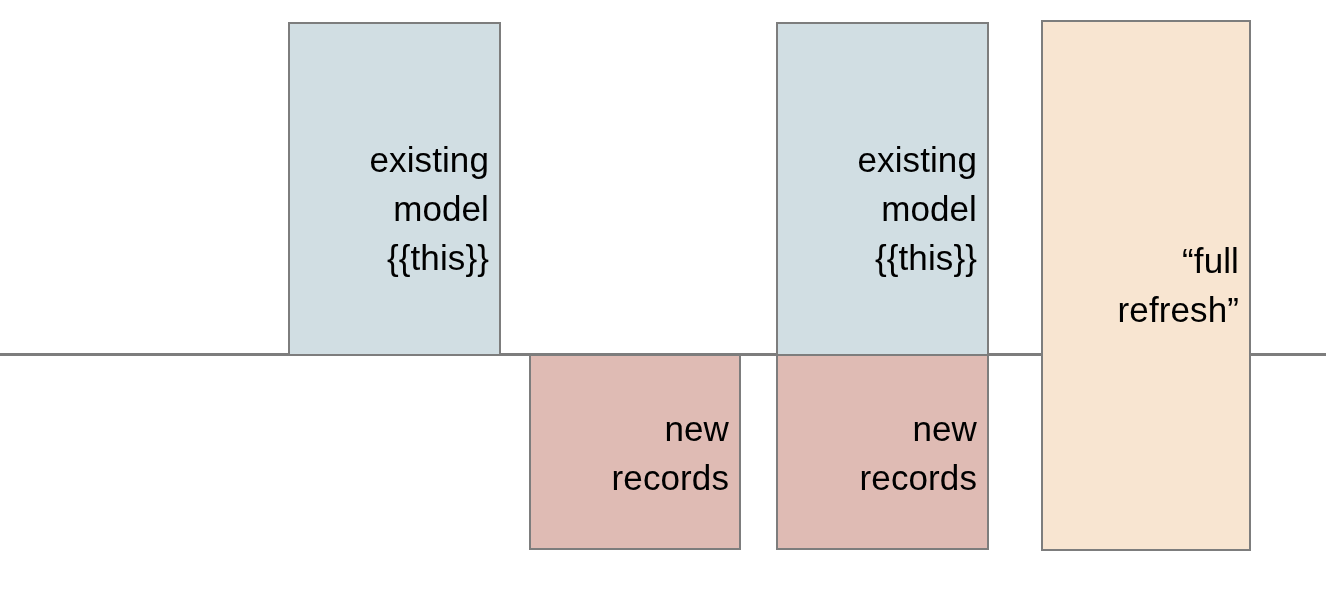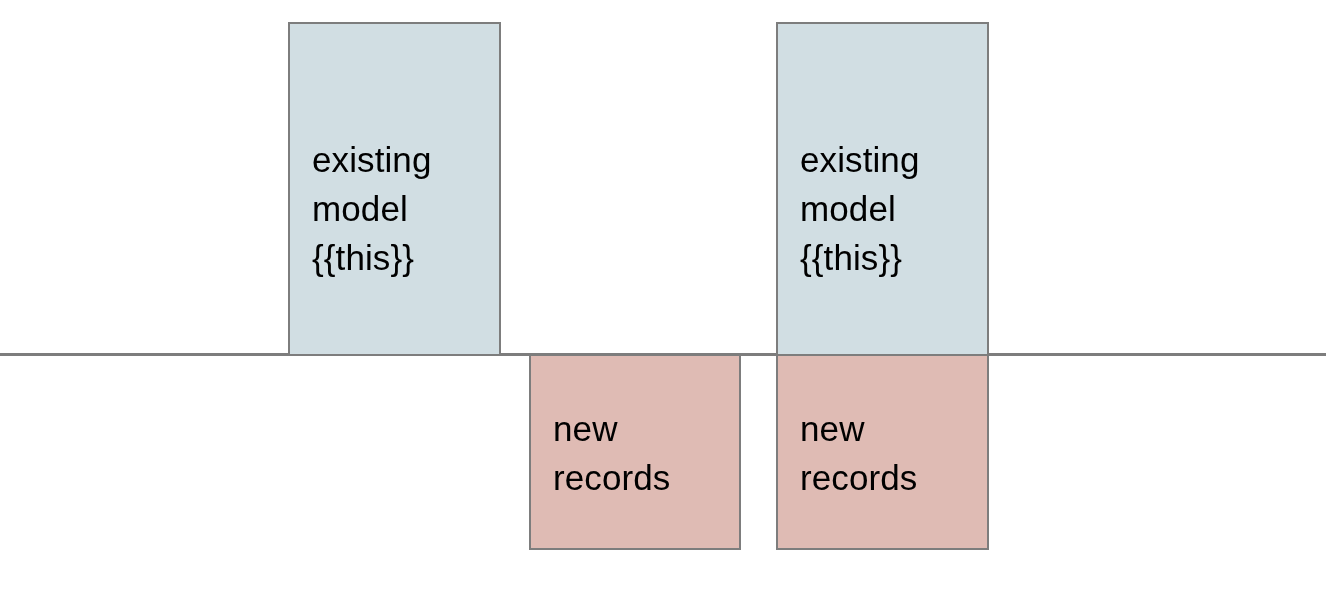--- a/index.html
+++ b/index.html
@@ -34,20 +34,21 @@
   }
   .block-label {
     position: absolute;
     left: 22px;
     right: 10px;
     font-size: 35px;
     line-height: 49px;
     color: #000000;
     letter-spacing: 0.1px;
     white-space: pre-line;
+    text-align: right;
   }
   
   #block-source {
     left: 36px;
     top: 20px;
     width: 212px;
     height: 531px;
     background: #dce6d3;
     z-index: 2;
   }
@@ -136,14 +137,18 @@
     <span class="block-label">existing
 model
 {{this}}</span>
   </div>
 
   <div class="block" id="block-new-records-2">
     <span class="block-label">new
 records</span>
   </div>
 
+  <div class="block" id="block-full-refresh">
+    <span class="block-label">“full
+refresh”</span>
+  </div>
 
 </div>
 
 </body></html>

